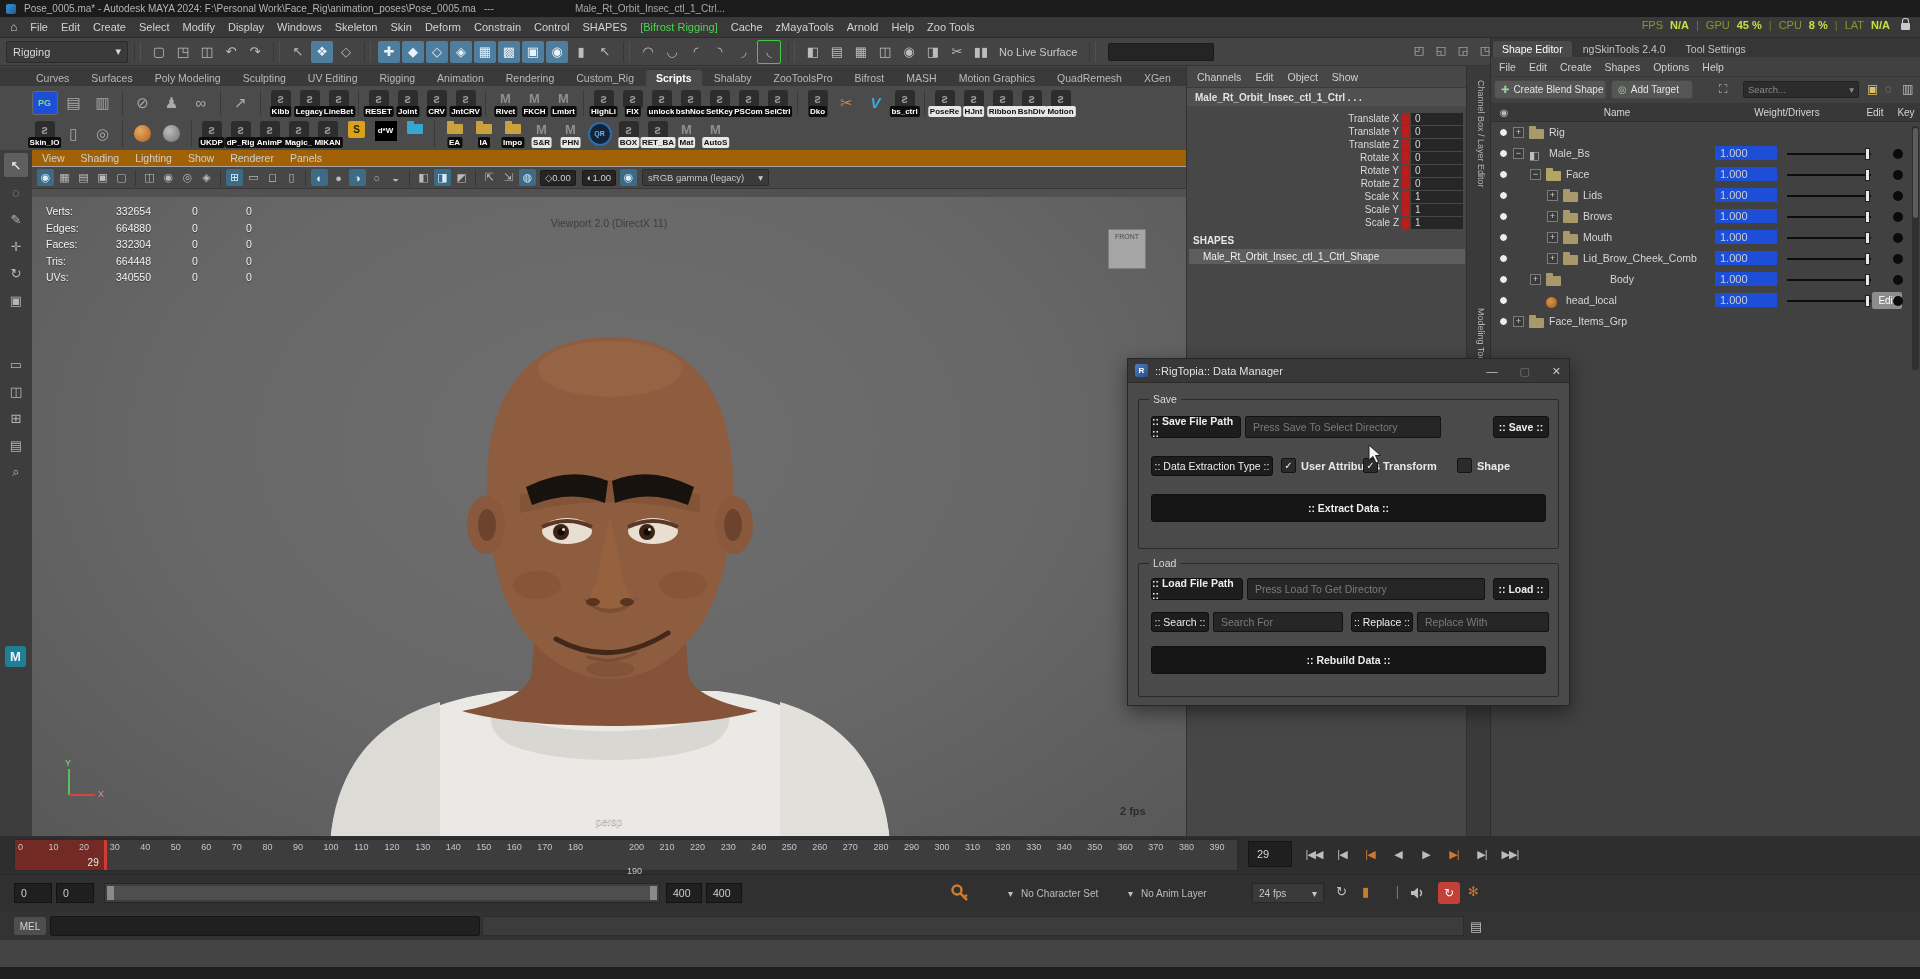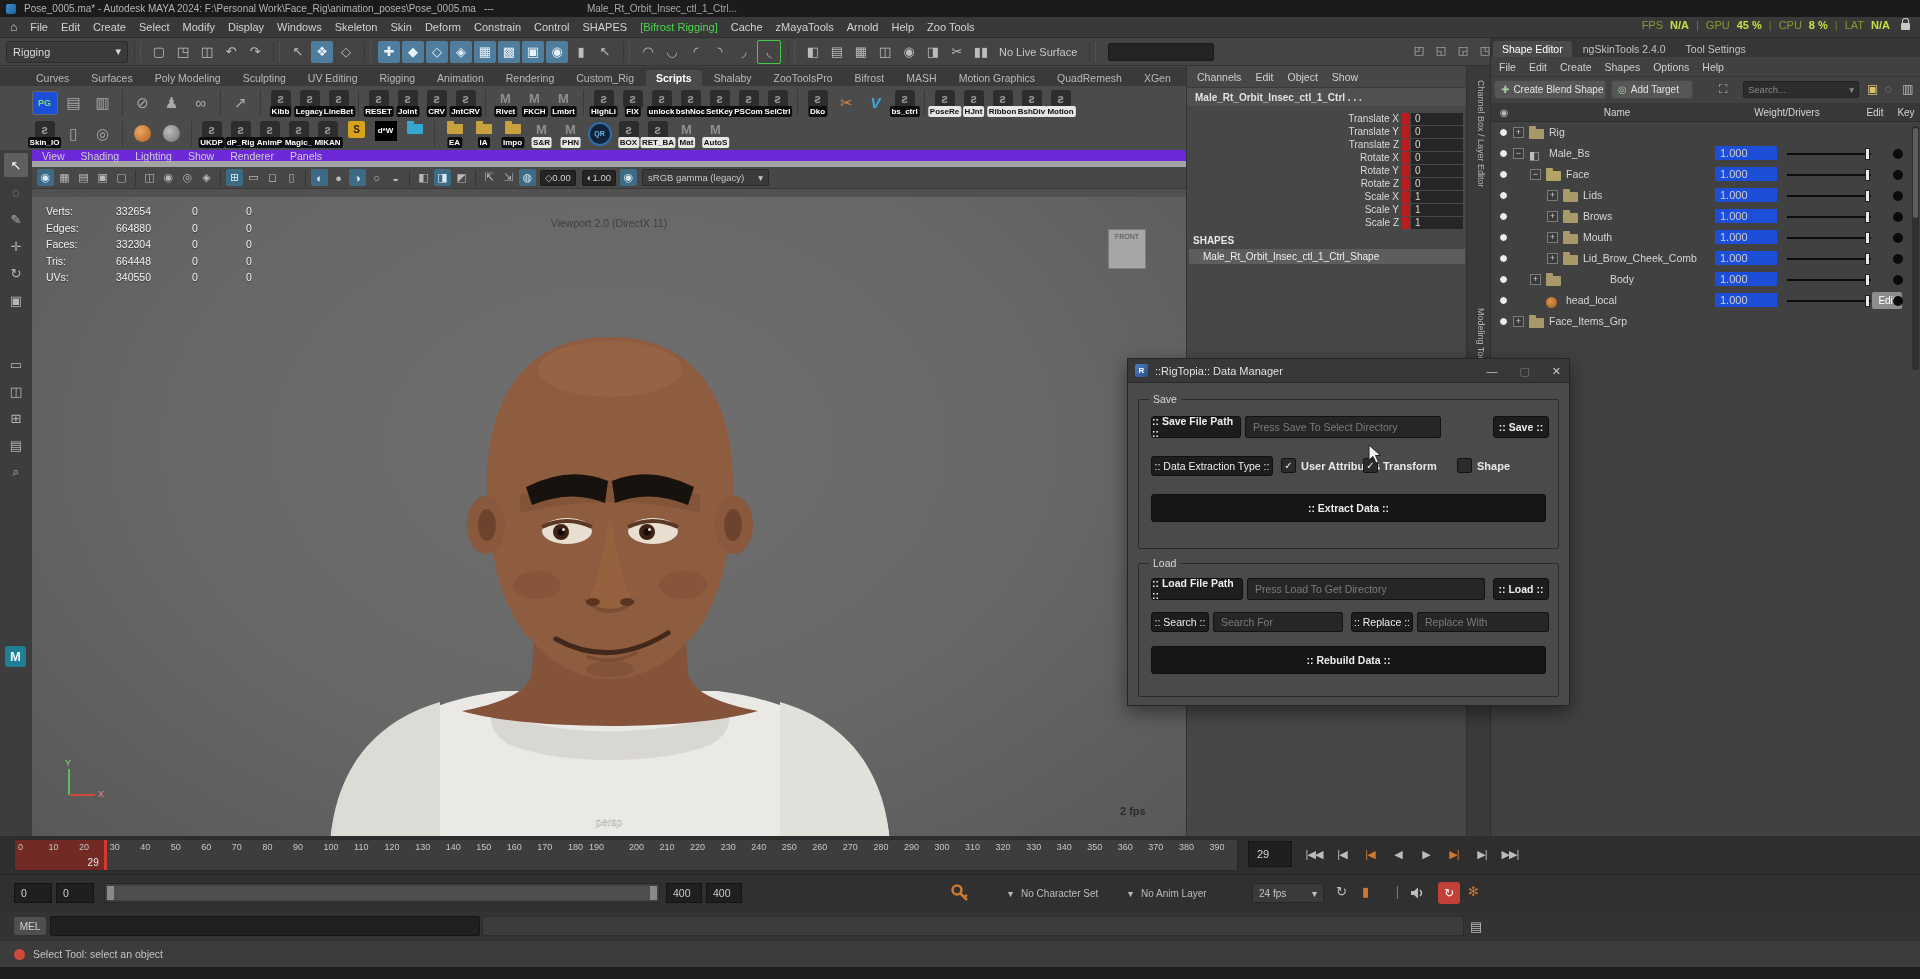--- a/index.html
+++ b/index.html
@@ -1,21 +1,21 @@
 <!DOCTYPE html>
 <html><head>
 <meta charset="utf-8">
 <style>
   html,body{margin:0;padding:0;background:#111;}
   #root{position:relative;width:1920px;height:979px;background:#444;font-family:"Liberation Sans","DejaVu Sans",sans-serif;font-size:11px;color:#ccc;overflow:hidden;}
   
   .titlebar{position:absolute;left:0;top:0;width:1920px;height:17px;background:#1b1b1b;display:flex;align-items:center;gap:8px;padding-left:6px;box-sizing:border-box;}
   .titlebar .appicon{width:10px;height:10px;background:linear-gradient(135deg,#3d8fd1,#1e5e9e);border-radius:2px;flex:0 0 auto;}
   .titlebar span{color:#b4b4b4;font-size:10px;white-space:nowrap;}
-  .titlebar .t2{margin-left:52px;color:#a8a8a8;padding-left:33px;}
+  .titlebar .t2{margin-left:40px;color:#a8a8a8;padding-left:33px;}
   
   .menubar{position:absolute;left:0;top:17px;width:1920px;height:21px;background:#393939;border-bottom:1px solid #2c2c2c;display:flex;align-items:center;gap:13px;padding-left:10px;box-sizing:border-box;}
   .menubar .home{color:#c9c9c9;font-size:12px;}
   .mi{color:#d2d2d2;font-size:11px;white-space:nowrap;}
   .mi.bifrost span{color:#4ad64a;}
   .sys-hud{position:absolute;right:30px;top:2px;display:flex;align-items:center;gap:7px;}
   .hud-label{color:#87992c;font-size:11px;}
   .hud-value{color:#c3e143;font-weight:bold;font-size:11px;}
   .hud-sep{color:#6d7a2a;}
   .micro-lock{position:absolute;right:10px;top:6px;width:9px;height:7px;background:#c8c8c8;border-radius:1px;}
@@ -54,21 +54,21 @@
   .osphere{width:17px;height:17px;border-radius:50%;background:radial-gradient(circle at 35% 35%,#e8a860,#b05f1e);}
   .gsphere{width:17px;height:17px;border-radius:50%;background:radial-gradient(circle at 35% 35%,#bdbdbd,#6e6e6e);}
   
   .toolbox{position:absolute;left:0;top:150px;width:32px;height:686px;background:#3d3d3d;border-right:1px solid #333;}
   .tool{width:24px;height:24px;margin:3px auto;display:flex;align-items:center;justify-content:center;color:#b5b5b5;font-size:13px;border-radius:2px;}
   .tool.active{background:#5f5f5f;color:#fff;}
   .tool.gap{margin-top:40px;}
   .maya-m{position:absolute;left:5px;top:646px;width:21px;height:21px;background:#1f7f95;border-radius:3px;color:#eaf6f9;font-weight:bold;font-size:13px;display:flex;align-items:center;justify-content:center;}
   
   .viewport{position:absolute;left:32px;top:150px;width:1154px;height:686px;background:#515151;}
-  .vp-menus{position:absolute;left:0;top:0;width:100%;height:17px;background:#6d28d9;display:flex;gap:16px;align-items:center;padding-left:10px;box-sizing:border-box;border-bottom:6px solid #a3a3a3;}
+  .vp-menus{position:absolute;left:0;top:0;width:100%;height:17px;background:#a16207;display:flex;gap:16px;align-items:center;padding-left:10px;box-sizing:border-box;border-bottom:1px solid #a3a3a3;}
   .vp-menus span{color:#cfcfcf;font-size:10.5px;}
   .vp-toolbar{position:absolute;left:0;top:17px;width:100%;height:22px;background:#474747;display:flex;align-items:center;padding-left:4px;box-sizing:border-box;border-bottom:1px solid #383838;}
   .vpi{width:17px;height:17px;display:inline-flex;align-items:center;justify-content:center;color:#b9b9b9;font-size:11px;border-radius:2px;margin:0 1px;}
   .vpi.hl{background:#3d6a85;color:#d8ecf8;}
   .vp-sep{width:1px;height:16px;background:#363636;margin:0 4px;}
   .vp-field{height:14px;background:#242424;border:1px solid #1a1a1a;border-radius:2px;color:#cfcfcf;font-size:9.5px;display:flex;align-items:center;padding:0 4px;margin:0 3px;}
   .vp-dd{height:15px;background:#3a3a3a;border:1px solid #2a2a2a;border-radius:2px;color:#c9c9c9;font-size:9.5px;display:flex;align-items:center;gap:14px;padding:0 5px;margin-left:4px;}
   .vp-canvas{position:absolute;left:0;top:47px;width:1154px;height:647px;background:radial-gradient(ellipse at 50% 38%,#6f6f6f 0%,#676767 55%,#585858 100%);overflow:hidden;}
   .vp-hud{position:absolute;left:14px;top:8px;color:#f2f2f2;text-shadow:0 1px 1px rgba(0,0,0,.45);font-size:10.5px;}
   .vp-hud .r{display:flex;height:16.5px;}
@@ -949,21 +949,21 @@
         <span class="tick" style="left: 277.95px;">90</span>
         <span class="tick" style="left: 308.5px;">100</span>
         <span class="tick" style="left: 339.05px;">110</span>
         <span class="tick" style="left: 369.6px;">120</span>
         <span class="tick" style="left: 400.15px;">130</span>
         <span class="tick" style="left: 430.7px;">140</span>
         <span class="tick" style="left: 461.25px;">150</span>
         <span class="tick" style="left: 491.8px;">160</span>
         <span class="tick" style="left: 522.35px;">170</span>
         <span class="tick" style="left: 552.9px;">180</span>
-        <span class="tick" style="left: 574px;">190</span>
+        <span class="tick" style="left: 612px; margin-top: 24px;">190</span>
         <span class="tick" style="left: 614px;">200</span>
         <span class="tick" style="left: 644.55px;">210</span>
         <span class="tick" style="left: 675.1px;">220</span>
         <span class="tick" style="left: 705.65px;">230</span>
         <span class="tick" style="left: 736.2px;">240</span>
         <span class="tick" style="left: 766.75px;">250</span>
         <span class="tick" style="left: 797.3px;">260</span>
         <span class="tick" style="left: 827.85px;">270</span>
         <span class="tick" style="left: 858.4px;">280</span>
         <span class="tick" style="left: 888.95px;">290</span>
@@ -1030,19 +1030,15 @@
     <span class="rb-icon" style="left:1468px;color:#cd7a30;">✻</span>
   </div>
 
   <div class="melbar">
     <span class="mel-label">MEL</span>
     <span class="mel-input"></span>
     <span class="mel-echo"></span>
     <span class="mel-icon">▤</span>
   </div>
 
-  <div class="helpbar">
-    <span class="help-dot"></span>
-    <span class="help-text">Select Tool: select an object</span>
-  </div>
   <div class="bottomstrip"></div>
 
 </div>
 
 </body></html>

